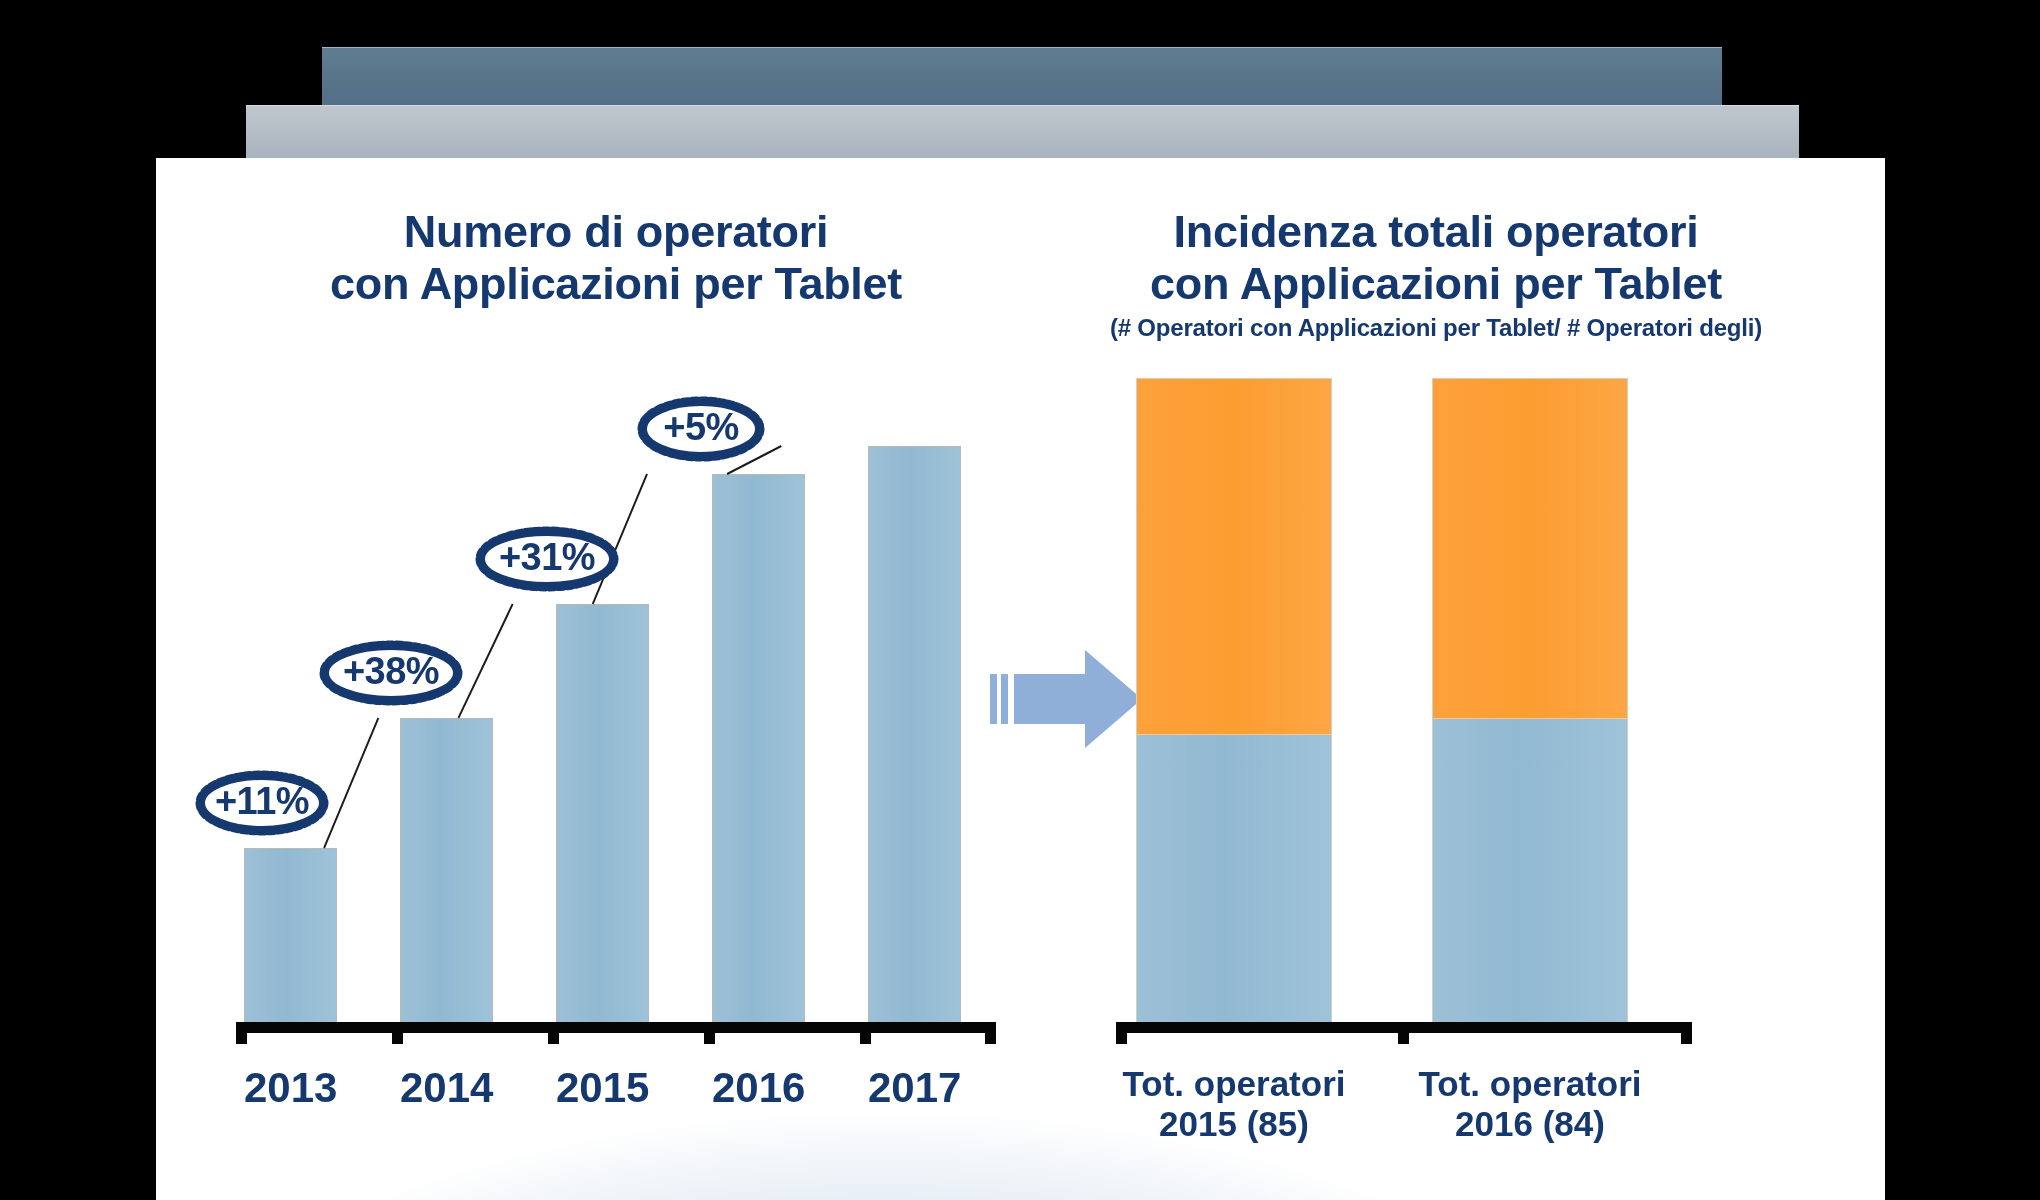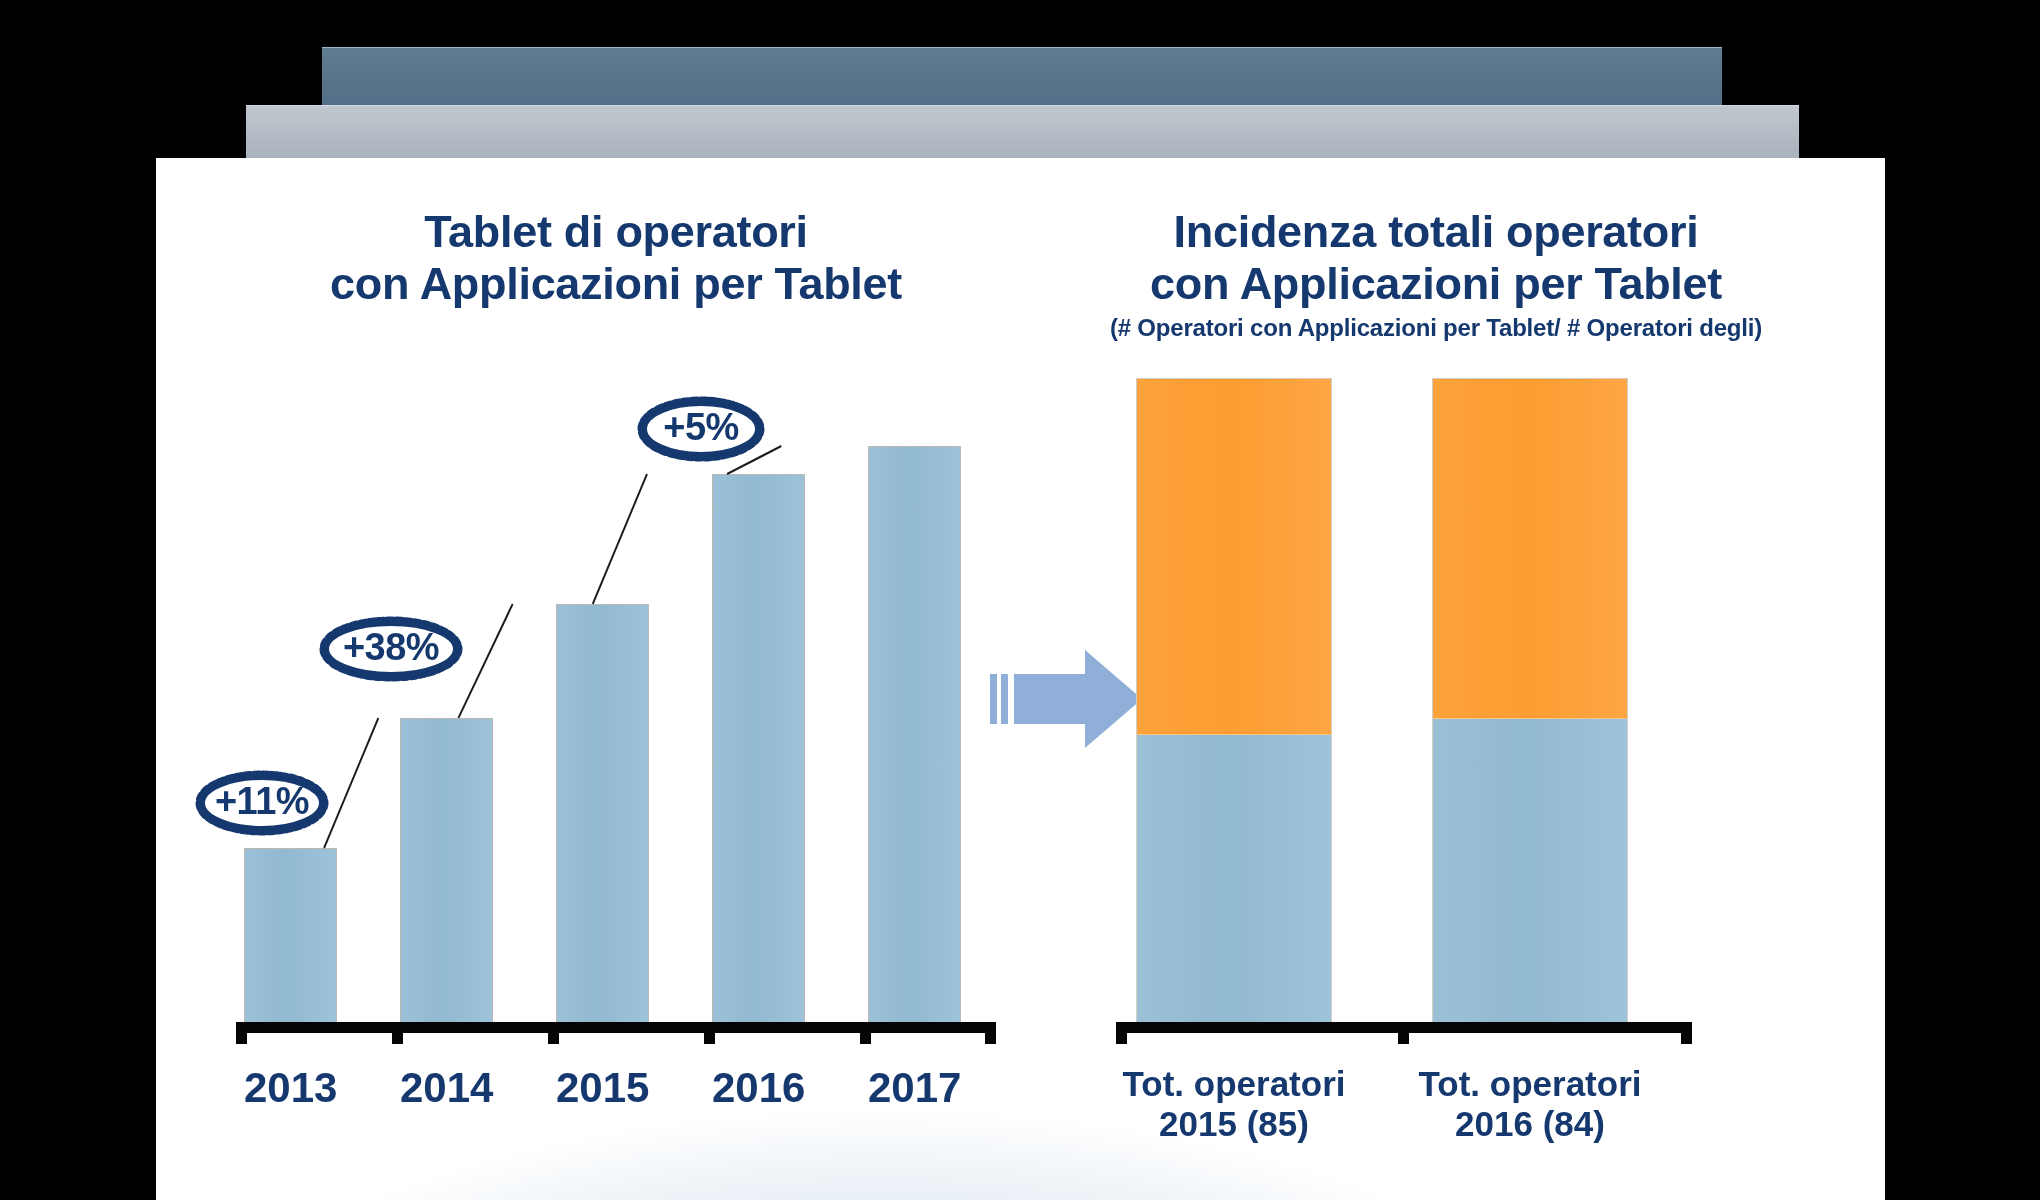--- a/index.html
+++ b/index.html
@@ -103,21 +103,21 @@
 <body>
 
 <div id="slide">
 
   <div class="bar-dark"></div>
   <div class="bar-light"></div>
 
   <div class="panel">
 
     <div class="title" id="title-left">
-      <span class="ln">Tablet di operatori</span>
+      <span class="ln">Numero di operatori</span>
       <span class="ln">con Applicazioni per Tablet</span>
     </div>
 
     <div class="title" id="title-right">
       <span class="ln">Incidenza totali operatori</span>
       <span class="ln">con Applicazioni per Tablet</span>
     </div>
 
     <div id="subtitle-right">(# Operatori con Applicazioni per Tablet/ # Operatori degli)</div>
 
@@ -156,28 +156,35 @@
       <div class="cat-label" style="left:712px; top:906px; width:93px; font-size:42px;">2017</div>
 
       <div class="bubble" style="left:36px; top:608px; width:140px; height:74px;">
         <svg width="140" height="74" viewBox="0 0 140 74">
           <ellipse cx="70" cy="37" rx="63" ry="29" fill="#ffffff" stroke="#15386e" stroke-width="7" stroke-dasharray="5 4" stroke-linecap="round"></ellipse>
           <ellipse cx="70" cy="37" rx="59" ry="25" fill="#ffffff" stroke="#15386e" stroke-width="4"></ellipse>
         </svg>
         <span>+11%</span>
       </div>
 
-      <div class="bubble" style="left:160px; top:454px; width:150px; height:74px;">
+      <div class="bubble" style="left:160px; top:478px; width:150px; height:74px;">
         <svg width="150" height="74" viewBox="0 0 150 74">
           <ellipse cx="75" cy="37" rx="68" ry="29" fill="#ffffff" stroke="#15386e" stroke-width="7" stroke-dasharray="5 4" stroke-linecap="round"></ellipse>
           <ellipse cx="75" cy="37" rx="64" ry="25" fill="#ffffff" stroke="#15386e" stroke-width="4"></ellipse>
         </svg>
         <span>+38%</span>
       </div>
 
+      <div class="bubble" style="left:316px; top:364px; width:150px; height:74px;">
+        <svg width="150" height="74" viewBox="0 0 150 74">
+          <ellipse cx="75" cy="37" rx="68" ry="29" fill="#ffffff" stroke="#15386e" stroke-width="7" stroke-dasharray="5 4" stroke-linecap="round"></ellipse>
+          <ellipse cx="75" cy="37" rx="64" ry="25" fill="#ffffff" stroke="#15386e" stroke-width="4"></ellipse>
+        </svg>
+        <span>+31%</span>
+      </div>
 
       <div class="bubble" style="left:478px; top:234px; width:134px; height:74px;">
         <svg width="134" height="74" viewBox="0 0 134 74">
           <ellipse cx="67" cy="37" rx="60" ry="29" fill="#ffffff" stroke="#15386e" stroke-width="7" stroke-dasharray="5 4" stroke-linecap="round"></ellipse>
           <ellipse cx="67" cy="37" rx="56" ry="25" fill="#ffffff" stroke="#15386e" stroke-width="4"></ellipse>
         </svg>
         <span>+5%</span>
       </div>
     </div>
 

